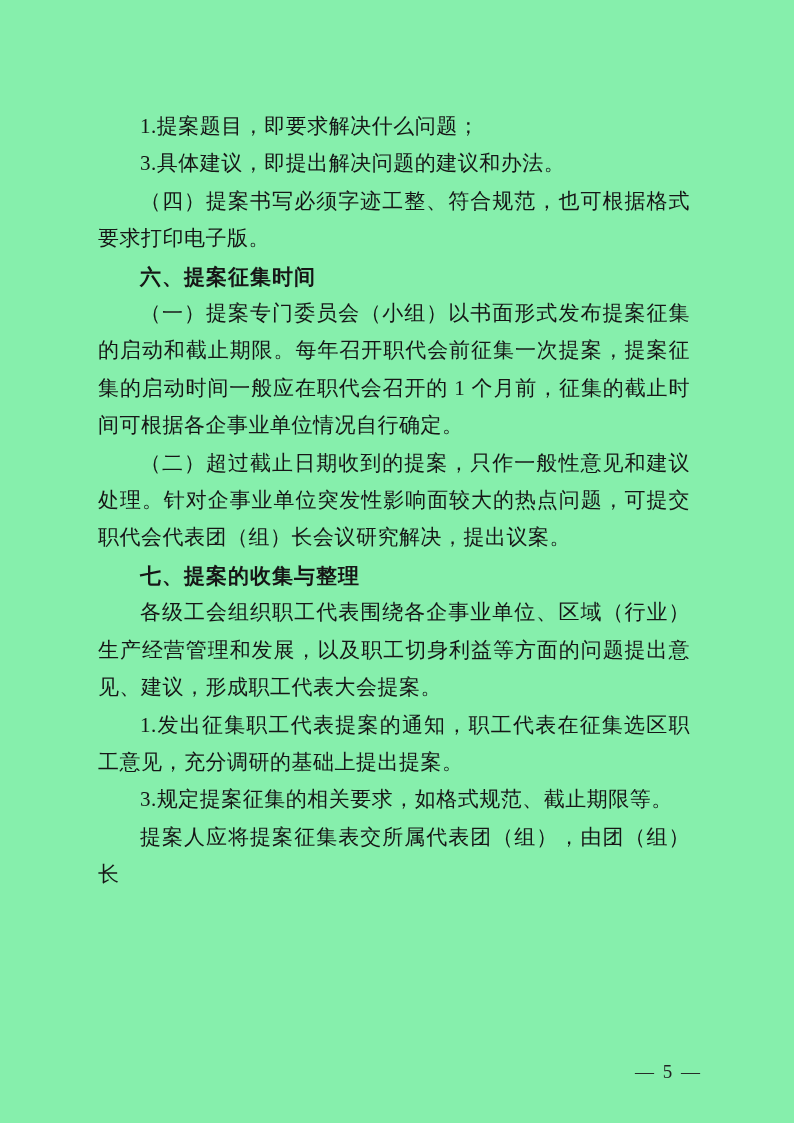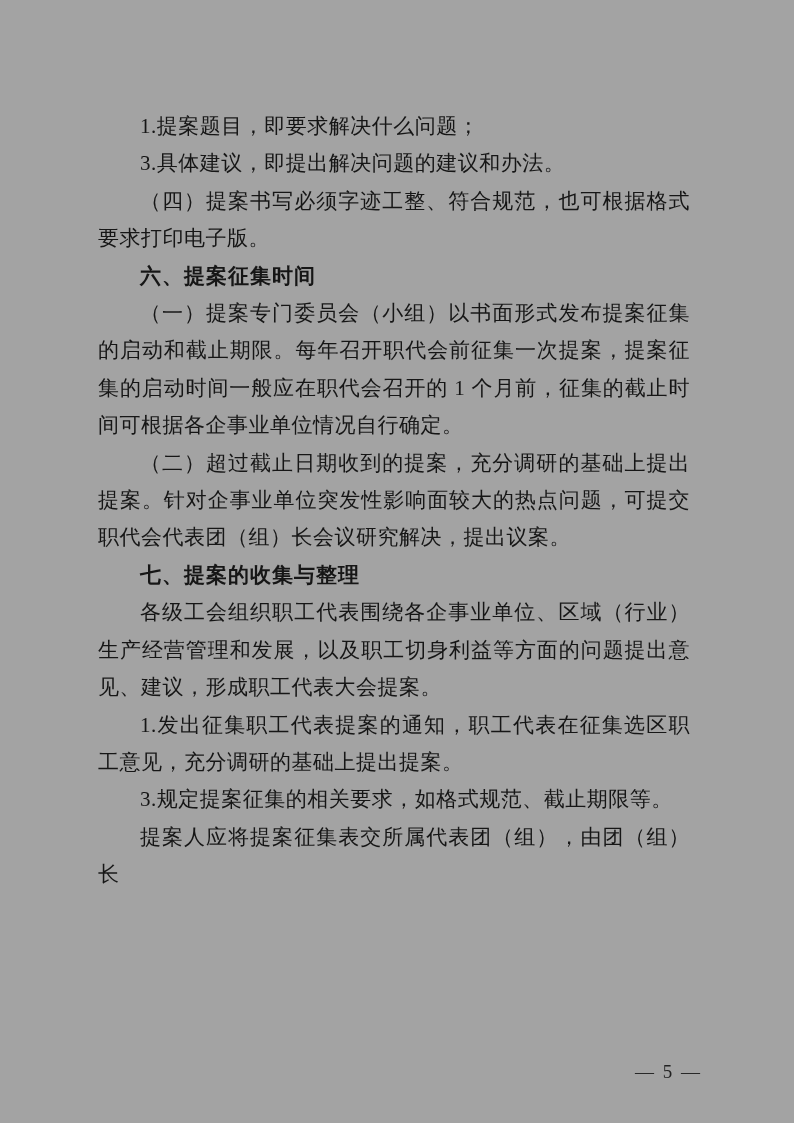--- a/index.html
+++ b/index.html
@@ -4,42 +4,42 @@
 <style>
   html, body {
     margin: 0;
     padding: 0;
     background: #ffffff;
   }
   .page {
     position: relative;
     width: 794px;
     height: 1123px;
-    background: #a3a3a3;
+    background: #86efac;
     overflow: hidden;
     font-family: "Liberation Serif", "DejaVu Serif", serif;
     color: #161616;
   }
   .content {
     position: absolute;
     left: 98px;
     top: 108px;
     width: 592px;
   }
   .content p {
     margin: 0;
     font-size: 21px;
     line-height: 37.4px;
     text-align: justify;
     text-indent: 2em;
     letter-spacing: 0.5px;
     font-weight: 400;
   }
   .content p.heading {
-    font-family: Liberation Serif, serif;
+    font-family: Liberation Sans, sans-serif;
     font-weight: 700;
     letter-spacing: 1px;
   }
   .page-number {
     position: absolute;
     right: 92px;
     bottom: 40px;
     font-size: 19px;
     letter-spacing: 2px;
     color: #222222;
@@ -49,21 +49,21 @@
 </head>
 <body>
 
 <div class="page">
   <div class="content">
     <p>1.提案题目，即要求解决什么问题；</p>
     <p>3.具体建议，即提出解决问题的建议和办法。</p>
     <p>（四）提案书写必须字迹工整、符合规范，也可根据格式要求打印电子版。</p>
     <p class="heading">六、提案征集时间</p>
     <p>（一）提案专门委员会（小组）以书面形式发布提案征集的启动和截止期限。每年召开职代会前征集一次提案，提案征集的启动时间一般应在职代会召开的 1 个月前，征集的截止时间可根据各企事业单位情况自行确定。</p>
-    <p>（二）超过截止日期收到的提案，充分调研的基础上提出提案。针对企事业单位突发性影响面较大的热点问题，可提交职代会代表团（组）长会议研究解决，提出议案。</p>
+    <p>（二）超过截止日期收到的提案，只作一般性意见和建议处理。针对企事业单位突发性影响面较大的热点问题，可提交职代会代表团（组）长会议研究解决，提出议案。</p>
     <p class="heading">七、提案的收集与整理</p>
     <p>各级工会组织职工代表围绕各企事业单位、区域（行业）生产经营管理和发展，以及职工切身利益等方面的问题提出意见、建议，形成职工代表大会提案。</p>
     <p>1.发出征集职工代表提案的通知，职工代表在征集选区职工意见，充分调研的基础上提出提案。</p>
     <p>3.规定提案征集的相关要求，如格式规范、截止期限等。</p>
     <p>提案人应将提案征集表交所属代表团（组），由团（组）长</p>
   </div>
   <div class="page-number">— 5 —</div>
 </div>
 
 </body></html>

